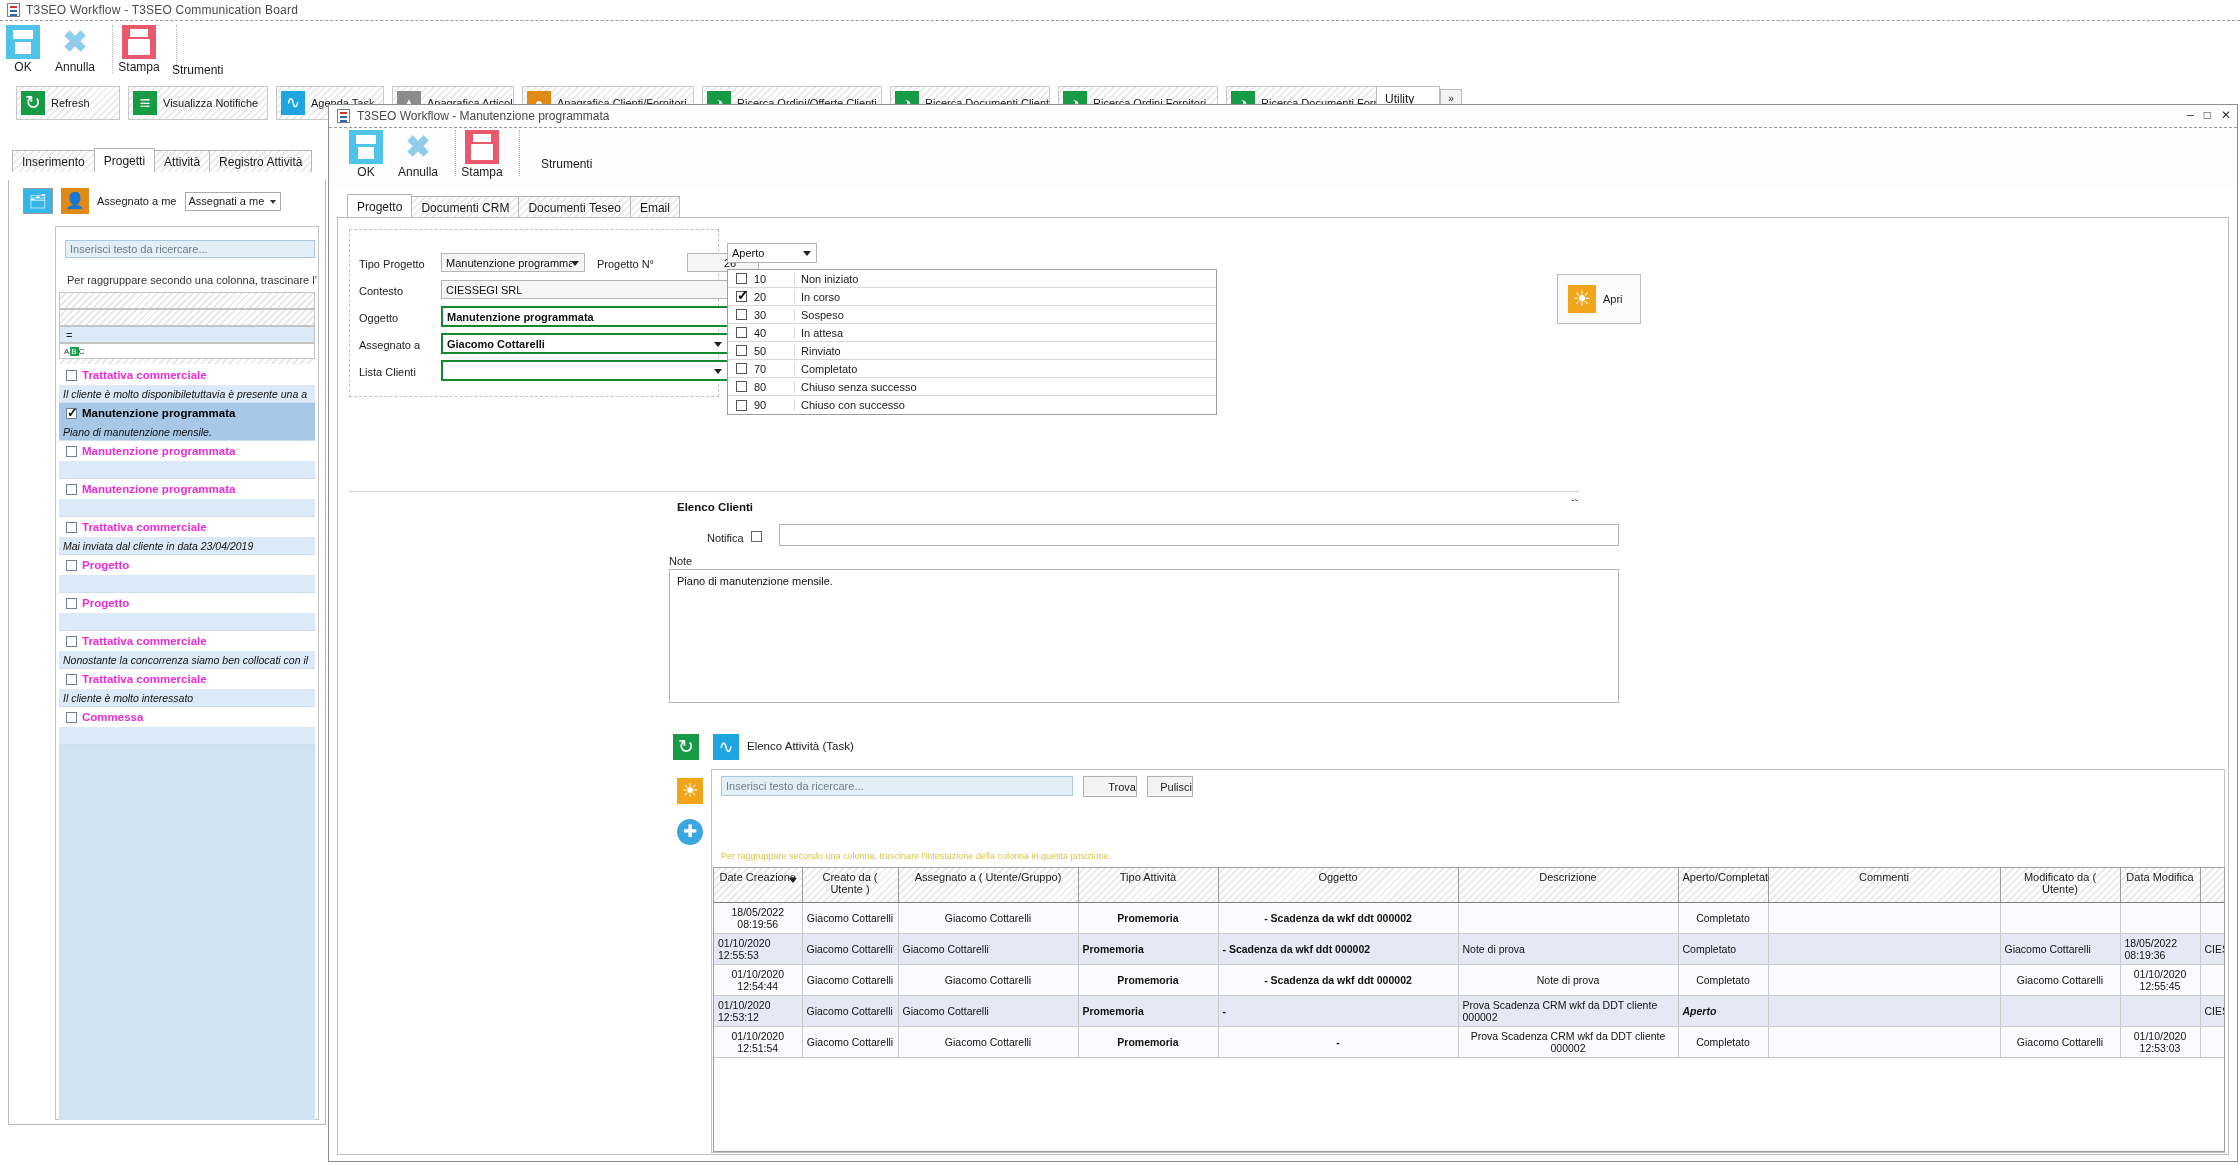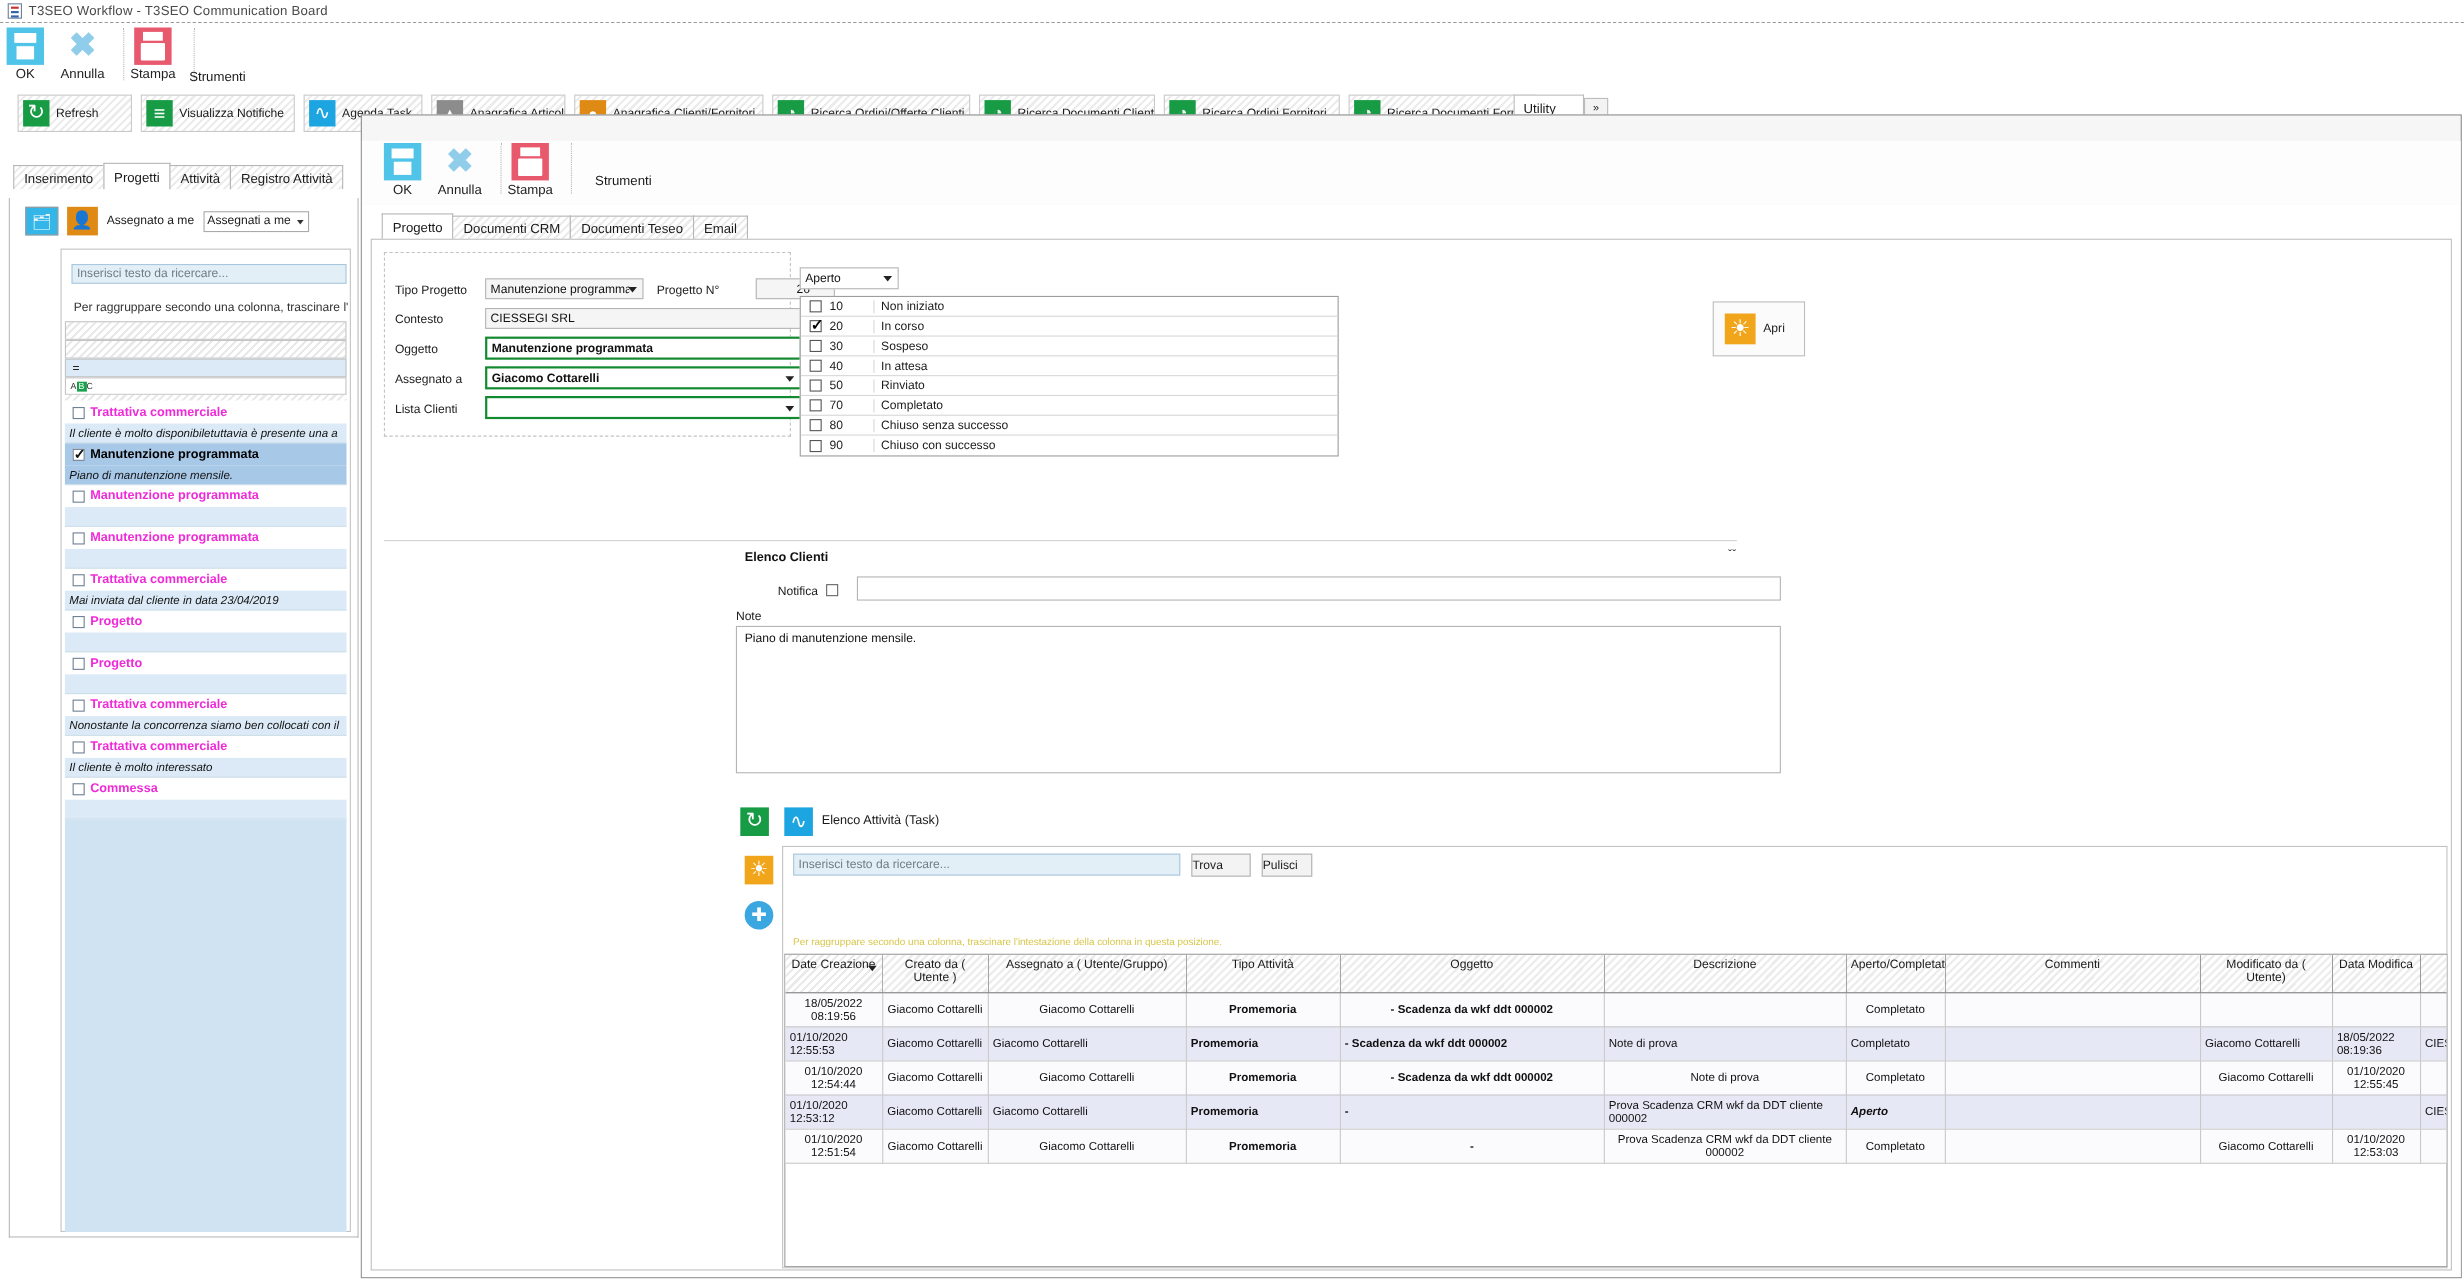--- a/index.html
+++ b/index.html
@@ -183,21 +183,21 @@
   .tool-sq.green { background:#179c45; border:none; }
   .tool-sq.green:after{content:"\21BB";position:absolute;inset:0;color:#fff;font-size:19px;text-align:center;line-height:26px;}
   .tool-sq.blue { background:#1ca5e0; border:none; }
   .tool-sq.blue:after{content:"\223F";position:absolute;inset:0;color:#fff;font-size:18px;text-align:center;line-height:26px;}
   .tool-sq.orange { background:#f0a51a; border:none; }
   .tool-sq.orange:after{content:"\2600";position:absolute;inset:0;color:#fff;font-size:19px;text-align:center;line-height:26px;}
   .tool-sq.cyan { background:#3aa7e0; border:none; border-radius:50%; }
   .tool-sq.cyan:after{content:"\271A";position:absolute;inset:0;color:#fff;font-size:17px;text-align:center;line-height:26px;}
 
   .sbtn { position:absolute; height:21px; border:1px solid #b0b0b0; background:#f3f3f3;
-          font-size:11px; display:flex; align-items:center; justify-content:flex-start; }
+          font-size:11px; display:flex; align-items:center; justify-content:flex-end; }
 
   .yellowhint { position:absolute; font-size:9px; color:#d7c64a; white-space:nowrap; }
 
   
   #task-table { position:absolute; border:1px solid #9d9d9d; background:#fff; overflow:hidden; }
   table.grid { border-collapse:collapse; width:100%; table-layout:fixed; }
   table.grid th {
     font-size:11px; font-weight:normal; text-align:center; vertical-align:top;
     padding:3px 4px; border-right:1px solid #9b9b9b; border-bottom:1px solid #7f7f7f;
     background-color:#fafafa;
@@ -391,20 +391,29 @@
       <span>Commessa</span>
     </div>
     <div class="lsub" style="left:50px;top:547px;width:256px;height:18px;"></div>
 
     <div class="abs" style="left:50px;top:565px;width:256px;bottom:4px;background:#cfe3f2;"></div>
   </div>
 </div>
 
 <div id="dialog">
 
+  <div id="dlg-titlebar">
+    <span class="win-icon"></span>
+    <span id="dlg-title">T3SEO Workflow - Manutenzione programmata</span>
+    <span class="wbtns">
+      <span>–</span>
+      <span>□</span>
+      <span>✕</span>
+    </span>
+  </div>
 
   <div id="dlg-ribbon">
     <div class="rbtn" style="left:8px;top:2px;">
       <div class="glyph ico-save"></div>
       <span class="lbl">OK</span>
     </div>
     <div class="rbtn" style="left:56px;top:2px;width:66px;">
       <div class="glyph"><span class="ico-x">✖</span></div>
       <span class="lbl">Annulla</span>
     </div>

